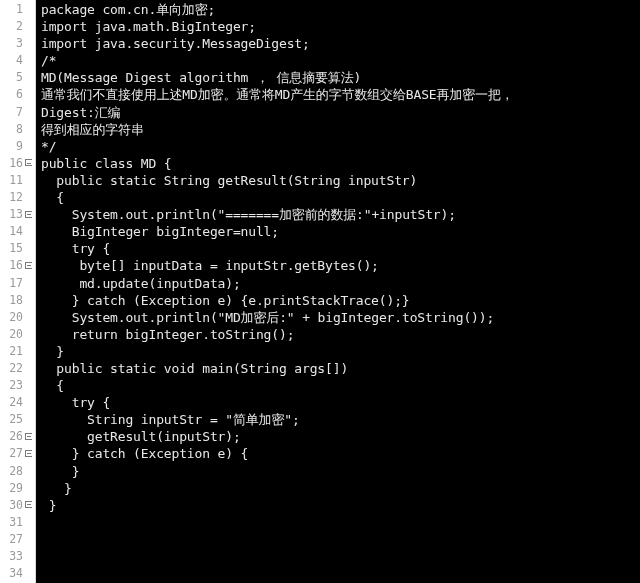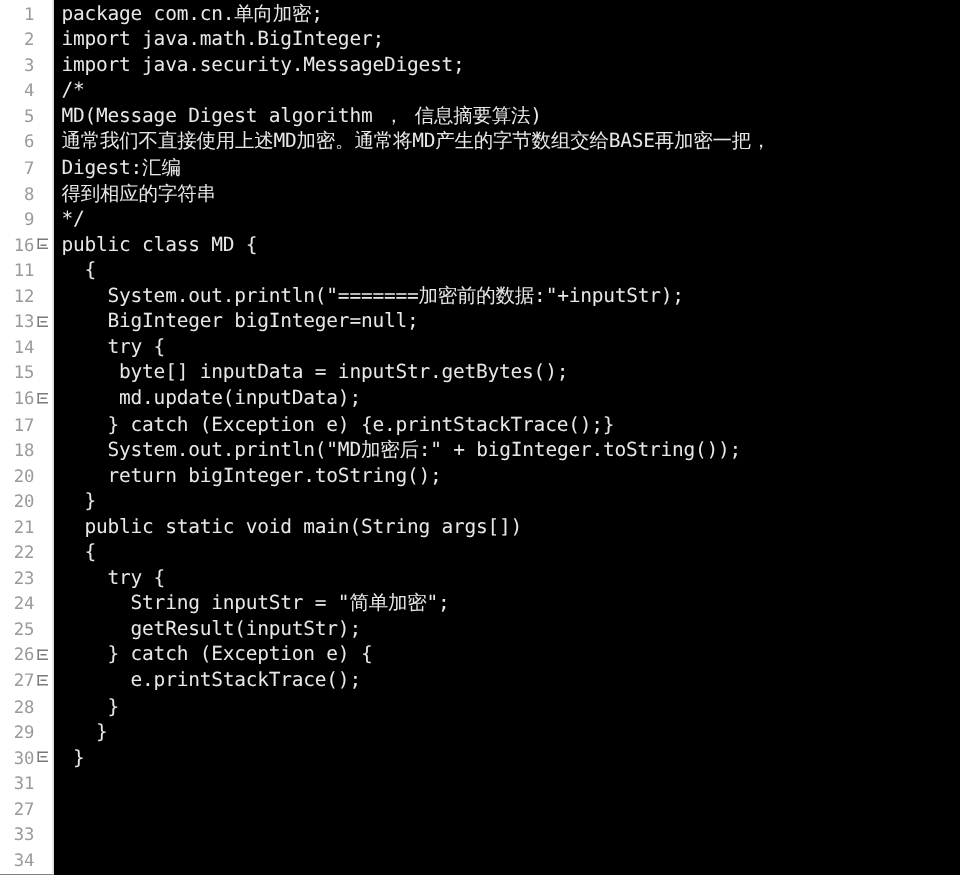--- a/index.html
+++ b/index.html
@@ -242,34 +242,34 @@
       <div class="code-row">package com.cn.单向加密;</div>
       <div class="code-row">import java.math.BigInteger;</div>
       <div class="code-row">import java.security.MessageDigest;</div>
       <div class="code-row">/*</div>
       <div class="code-row">MD(Message Digest algorithm ， 信息摘要算法)</div>
       <div class="code-row">通常我们不直接使用上述MD加密。通常将MD产生的字节数组交给BASE再加密一把，</div>
       <div class="code-row">Digest:汇编</div>
       <div class="code-row">得到相应的字符串</div>
       <div class="code-row">*/</div>
       <div class="code-row">public class MD {</div>
+      <div class="code-row">  public static String getResult(String inputStr)</div>
       <div class="code-row">  {</div>
       <div class="code-row">    System.out.println("=======加密前的数据:"+inputStr);</div>
       <div class="code-row">    BigInteger bigInteger=null;</div>
       <div class="code-row">    try {</div>
       <div class="code-row">     byte[] inputData = inputStr.getBytes();</div>
       <div class="code-row">     md.update(inputData);</div>
       <div class="code-row">    } catch (Exception e) {e.printStackTrace();}</div>
       <div class="code-row">    System.out.println("MD加密后:" + bigInteger.toString());</div>
       <div class="code-row">    return bigInteger.toString();</div>
       <div class="code-row">  }</div>
       <div class="code-row">  public static void main(String args[])</div>
       <div class="code-row">  {</div>
       <div class="code-row">    try {</div>
       <div class="code-row">      String inputStr = "简单加密";</div>
       <div class="code-row">      getResult(inputStr);</div>
       <div class="code-row">    } catch (Exception e) {</div>
-      <div class="code-row">      e.printStackTrace();</div>
       <div class="code-row">    }</div>
       <div class="code-row">   }</div>
       <div class="code-row"> }</div>
     </div>
 </div>
 
 </body></html>

